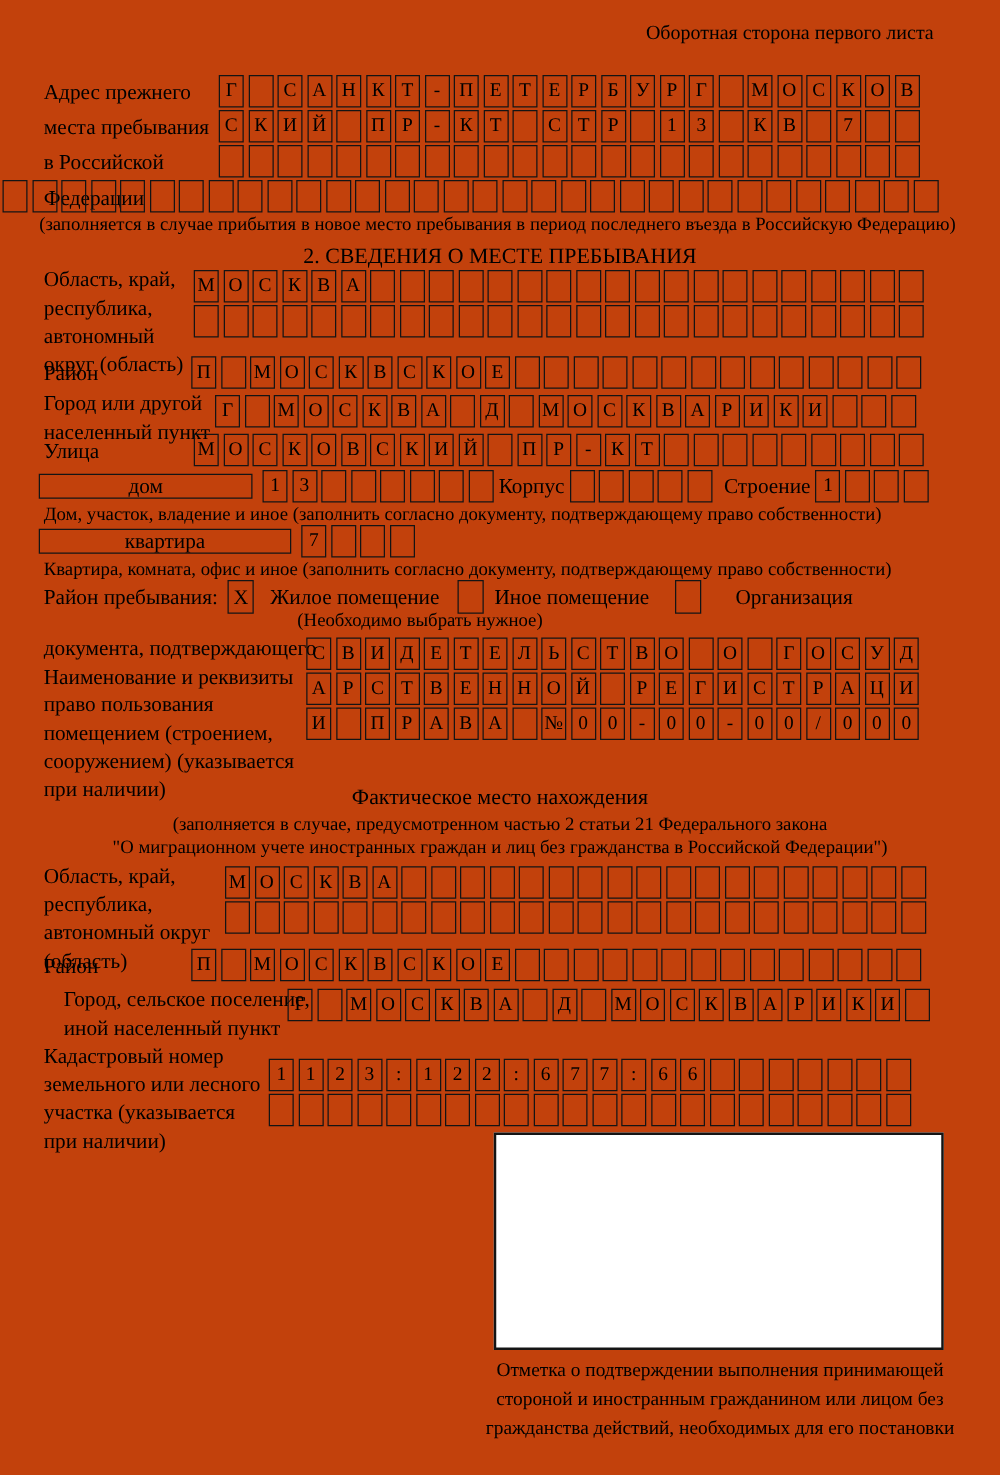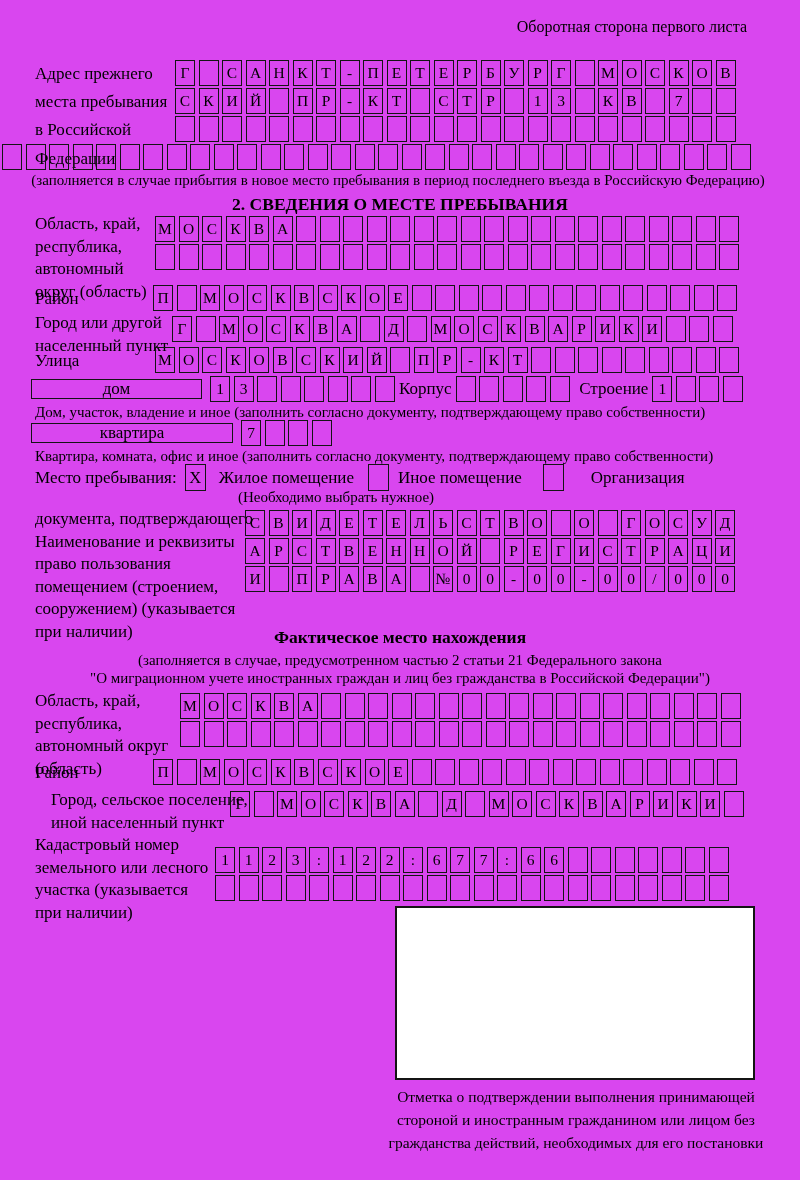--- a/index.html
+++ b/index.html
@@ -1,27 +1,27 @@
 <!DOCTYPE html>
 <html><head>
 <meta charset="utf-8">
 <style>
   *{box-sizing:border-box}
   body{margin:0;background:#fff}
-  .page{position:relative;width:800px;height:1180px;background:#d946ef;color:#000;
+  .page{position:relative;width:800px;height:1180px;background:#c2410c;color:#000;
         font-family:"Liberation Serif","DejaVu Serif",serif;overflow:hidden}
   .abs{position:absolute}
   .lbl{font-size:17px;line-height:22.6px;white-space:nowrap}
   .lh28{line-height:28.2px}
   .cells{display:flex}
   .colgap{display:flex;flex-direction:column;gap:2.3px}
   .cell{flex:0 0 auto;width:20px;height:25.8px;border:1.7px solid #141414;margin-right:3.5px;
         display:flex;align-items:center;justify-content:center;font-size:15.5px}
   .note{font-size:15px;text-align:center;white-space:nowrap}
-  .titleb{font-size:17.5px;font-weight:bold;text-align:center;white-space:nowrap}
+  .titleb{font-size:17.5px;font-weight:normal;text-align:center;white-space:nowrap}
   .cap{font-size:15px;white-space:nowrap}
   .widebox{height:20px;border:1.8px solid #141414;display:flex;align-items:center;justify-content:center;
            font-size:17px;flex:0 0 auto}
   .chk{width:21px;height:27px;border:1.8px solid #141414;display:flex;align-items:center;justify-content:center;
        font-size:16.5px;flex:0 0 auto}
   .frow{display:flex;align-items:center;font-size:17px;white-space:nowrap}
   .stamp{border:2px solid #141414;background:#fff}
   .hdr{font-size:16px;text-align:right;white-space:nowrap}
   .capcenter{font-size:15.5px;line-height:22.8px;text-align:center}
 </style>
@@ -343,21 +343,21 @@
     <span class="cells" style="margin-left:8px">
         <span class="cell">7</span>
         <span class="cell"></span>
         <span class="cell"></span>
         <span class="cell"></span>
       </span>
   </div>
   <div class="abs cap" style="top:448px;left:35px">Квартира, комната, офис и иное (заполнить согласно документу, подтверждающему право собственности)</div>
 
   <div class="abs frow" style="top:464px;left:35px">
-    <span>Место пребывания:</span>
+    <span>Район пребывания:</span>
     <span class="chk" style="margin-left:8px">X</span>
     <span style="margin-left:13px">Жилое помещение</span>
     <span class="chk" style="margin-left:14px"></span>
     <span style="margin-left:9px">Иное помещение</span>
     <span class="chk" style="margin-left:21px"></span>
     <span style="margin-left:27px">Организация</span>
   </div>
   <div class="abs note" style="top:489px;left:0;width:672px">(Необходимо выбрать нужное)</div>
 
   <div class="abs lbl" style="top:508px;left:35px">

